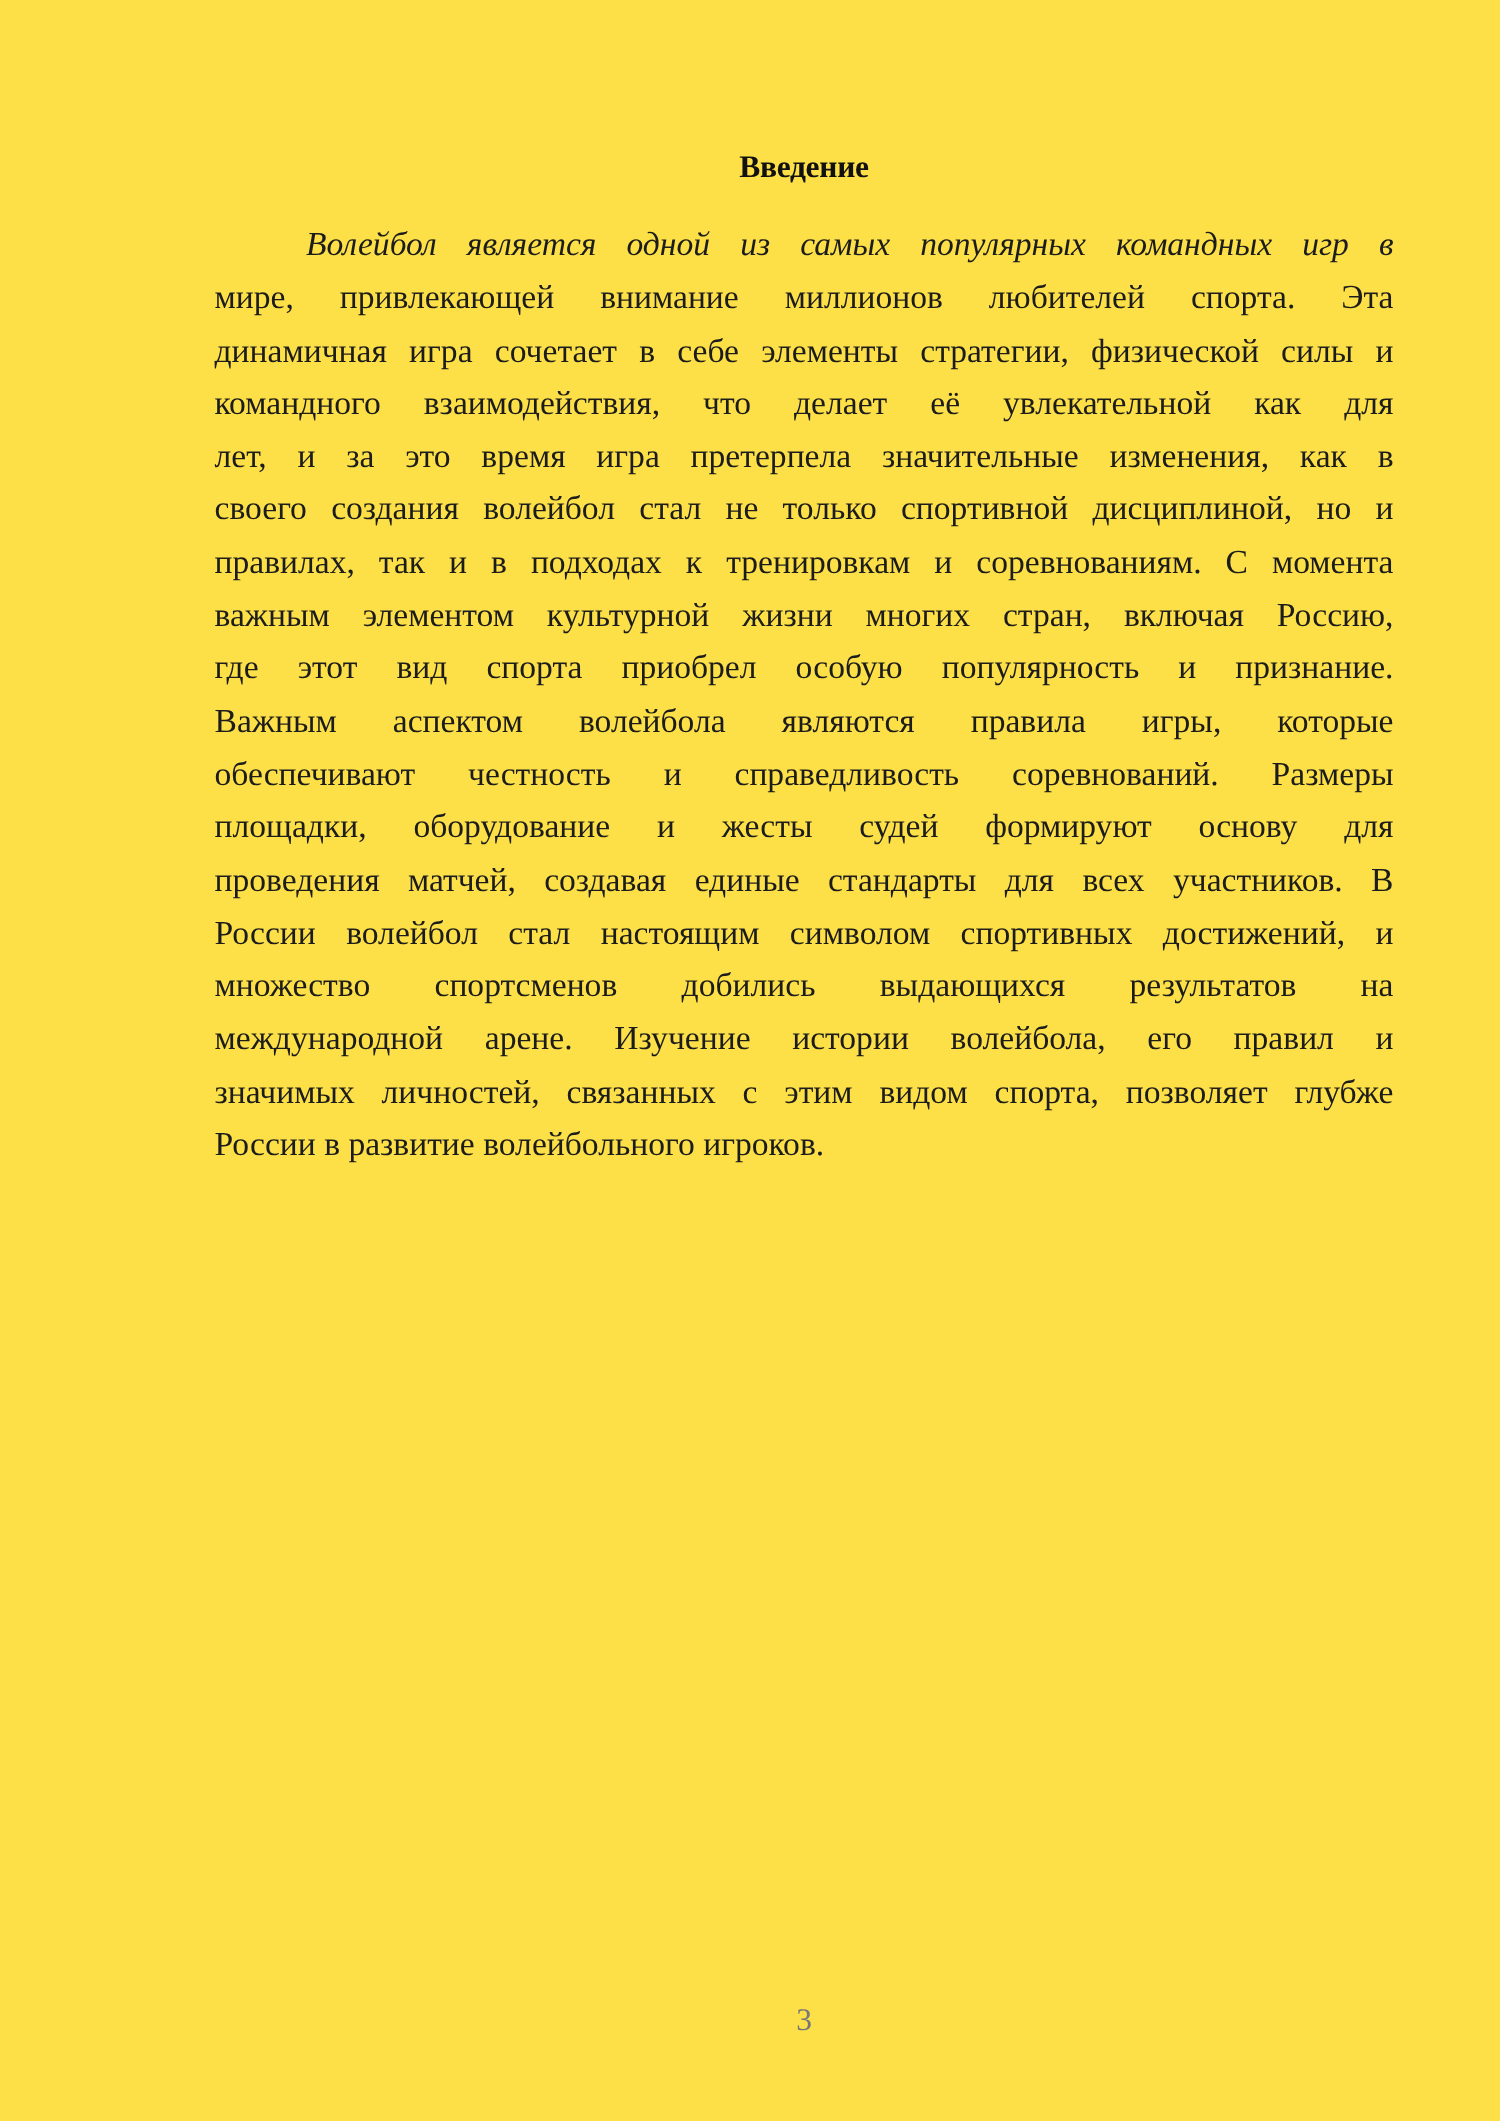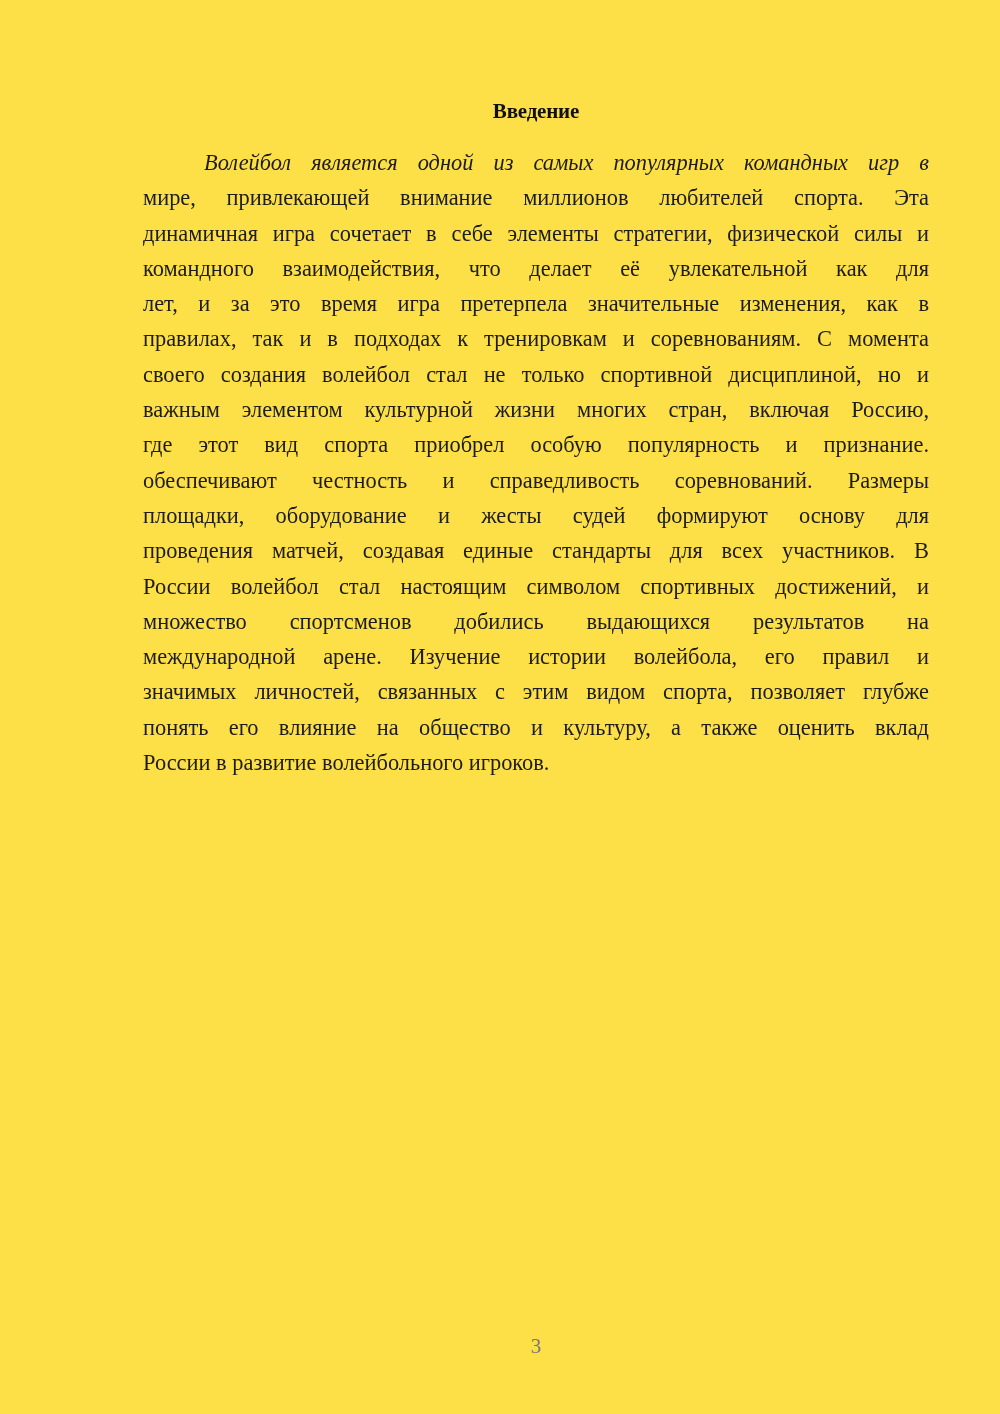--- a/index.html
+++ b/index.html
@@ -74,29 +74,29 @@
 
 <div class="page">
   <div class="heading">Введение</div>
 
   <div class="body-text">
     <span class="line indent"><span style="white-space: nowrap; word-spacing: 0px;">Волейбол является одной из самых популярных командных игр в</span></span>
     <span class="line"><span style="white-space: nowrap; word-spacing: 0px;">мире, привлекающей внимание миллионов любителей спорта. Эта</span></span>
     <span class="line"><span style="white-space: nowrap; word-spacing: 0px;">динамичная игра сочетает в себе элементы стратегии, физической силы и</span></span>
     <span class="line"><span style="white-space: nowrap; word-spacing: 0px;">командного взаимодействия, что делает её увлекательной как для</span></span>
     <span class="line"><span style="white-space: nowrap; word-spacing: 0px; margin-top: 23px;">лет, и за это время игра претерпела значительные изменения, как в</span></span>
+    <span class="line"><span style="white-space: nowrap; word-spacing: 0px;">своего создания волейбол стал не только спортивной дисциплиной, но и</span></span>
     <span class="line"><span style="white-space: nowrap; word-spacing: 0px;">правилах, так и в подходах к тренировкам и соревнованиям. С момента</span></span>
-    <span class="line"><span style="white-space: nowrap; word-spacing: 0px;">своего создания волейбол стал не только спортивной дисциплиной, но и</span></span>
     <span class="line"><span style="white-space: nowrap; word-spacing: 0px;">важным элементом культурной жизни многих стран, включая Россию,</span></span>
     <span class="line"><span style="white-space: nowrap; word-spacing: 0px;">где этот вид спорта приобрел особую популярность и признание.</span></span>
+    <span class="line"><span style="white-space: nowrap; word-spacing: 0px;">Важным аспектом волейбола являются правила игры, которые</span></span>
     <span class="line"><span style="white-space: nowrap; word-spacing: 0px;">обеспечивают честность и справедливость соревнований. Размеры</span></span>
     <span class="line"><span style="white-space: nowrap; word-spacing: 0px;">площадки, оборудование и жесты судей формируют основу для</span></span>
     <span class="line"><span style="white-space: nowrap; word-spacing: 0px;">проведения матчей, создавая единые стандарты для всех участников. В</span></span>
     <span class="line"><span style="white-space: nowrap; word-spacing: 0px;">России волейбол стал настоящим символом спортивных достижений, и</span></span>
     <span class="line"><span style="white-space: nowrap; word-spacing: 0px;">множество спортсменов добились выдающихся результатов на</span></span>
     <span class="line"><span style="white-space: nowrap; word-spacing: 0px;">международной арене. Изучение истории волейбола, его правил и</span></span>
     <span class="line"><span style="white-space: nowrap; word-spacing: 0px;">значимых личностей, связанных с этим видом спорта, позволяет глубже</span></span>
-    <span class="line"><span style="white-space: nowrap; word-spacing: 0px;">понять его влияние на общество и культуру, а также оценить вклад</span></span>
     <span class="line last">России в развитие волейбольного игроков.</span>
   </div>
 
   <div class="page-number">3</div>
 </div>
 
 </body></html>

